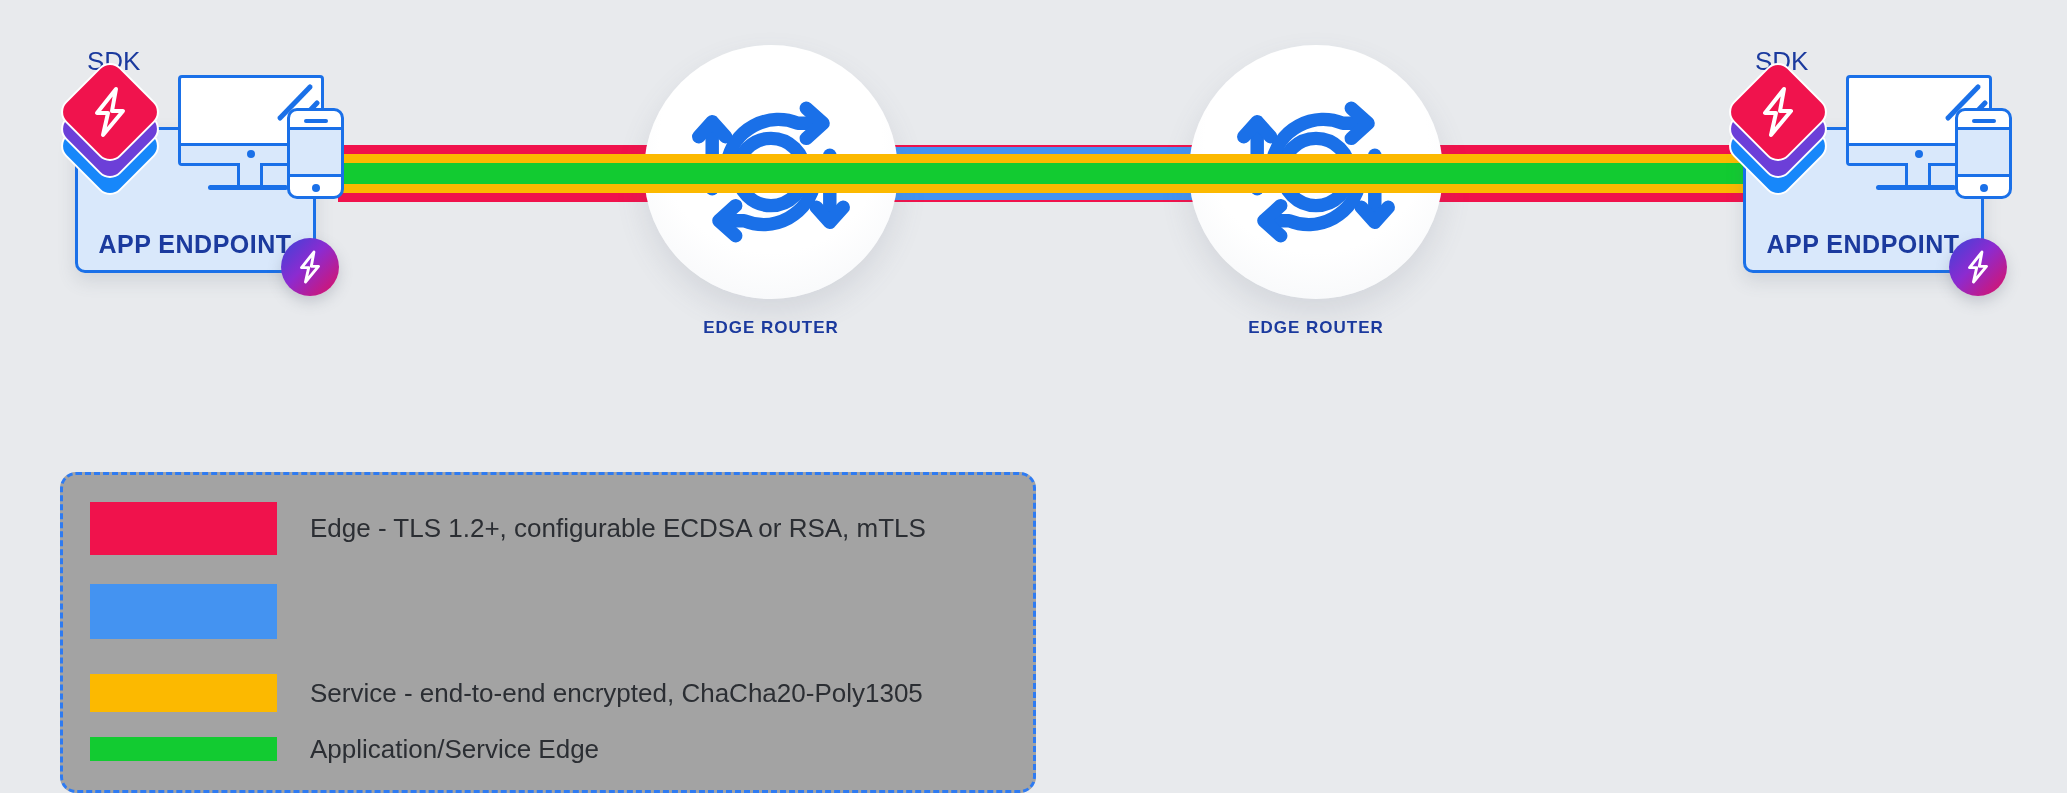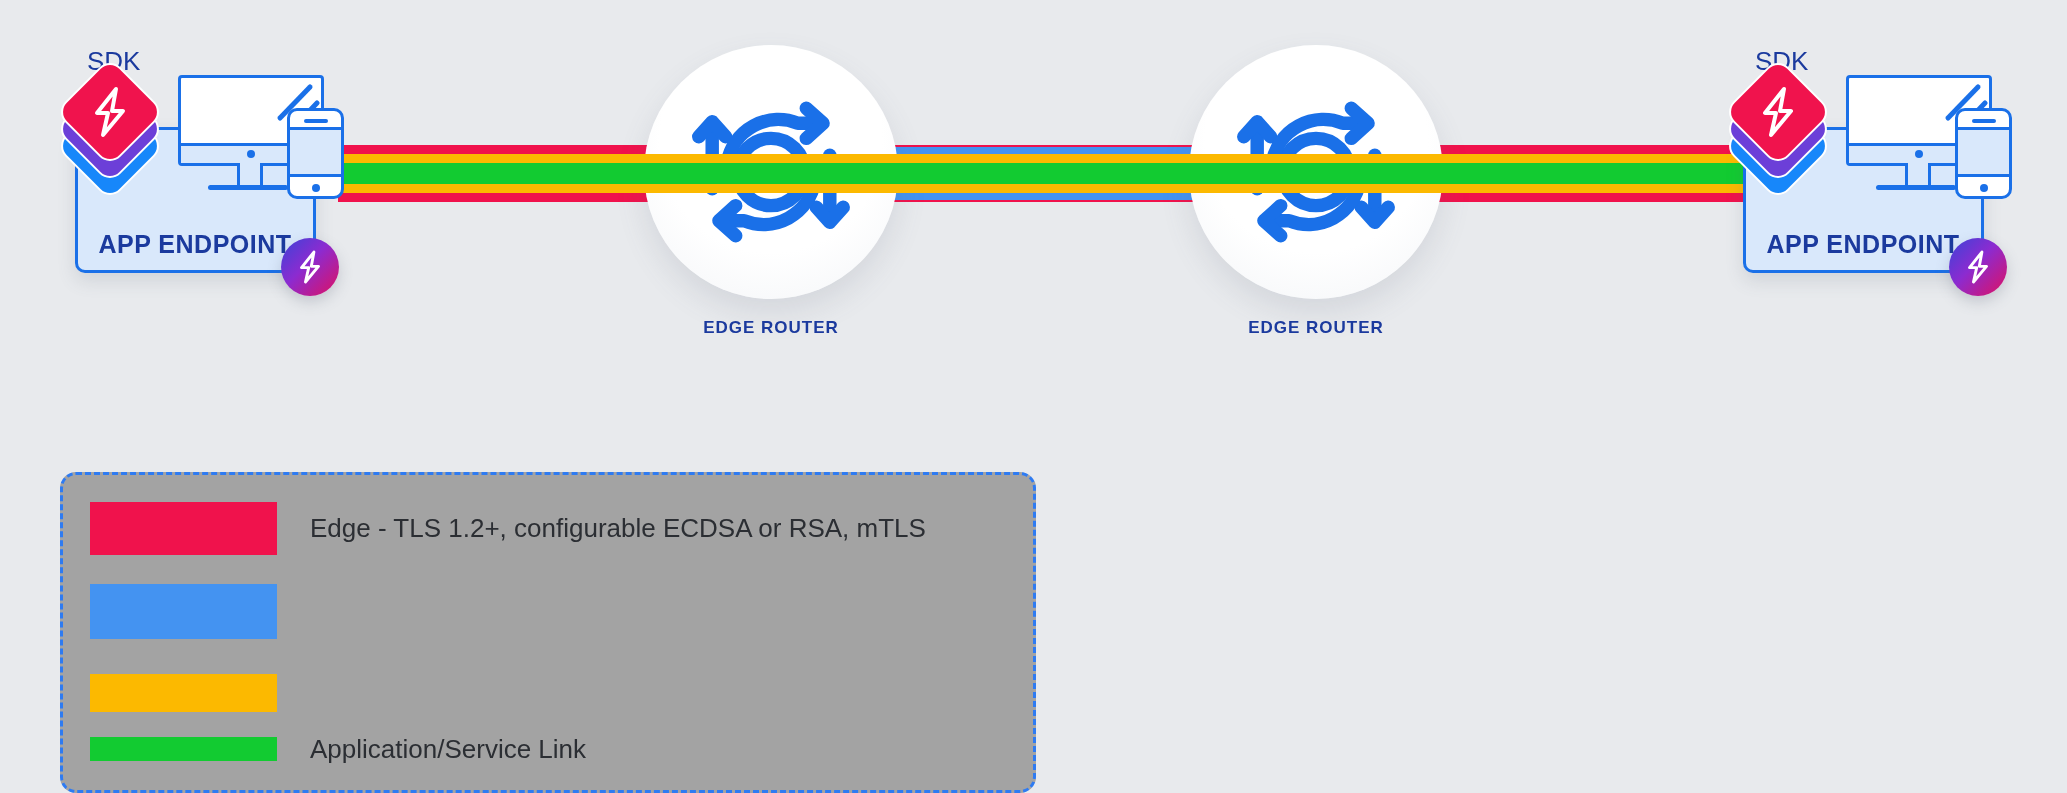--- a/index.html
+++ b/index.html
@@ -176,18 +176,19 @@
     </div>
   </div>
 
   <div class="legend">
     <div class="swatch" style="top: 27px; height: 53px; background: rgb(240, 18, 76);"></div>
     <div class="legend-label" style="top:27px;height:53px">Edge - TLS 1.2+, configurable ECDSA or RSA, mTLS</div>
 
     <div class="swatch" style="top: 109px; height: 55px; background: rgb(68, 147, 241);"></div>
 
     <div class="swatch" style="top: 199px; height: 38px; background: rgb(252, 185, 0);"></div>
+    <div class="legend-label" style="top:199px;height:38px">Service - end-to-end encrypted, ChaCha20-Poly1305</div>
 
     <div class="swatch" style="top: 262px; height: 24px; background: rgb(18, 203, 49);"></div>
-    <div class="legend-label" style="top:262px;height:24px">Application/Service Link</div>
+    <div class="legend-label" style="top:262px;height:24px">Application/Service Edge</div>
   </div>
 
 </div>
 
 </body></html>

